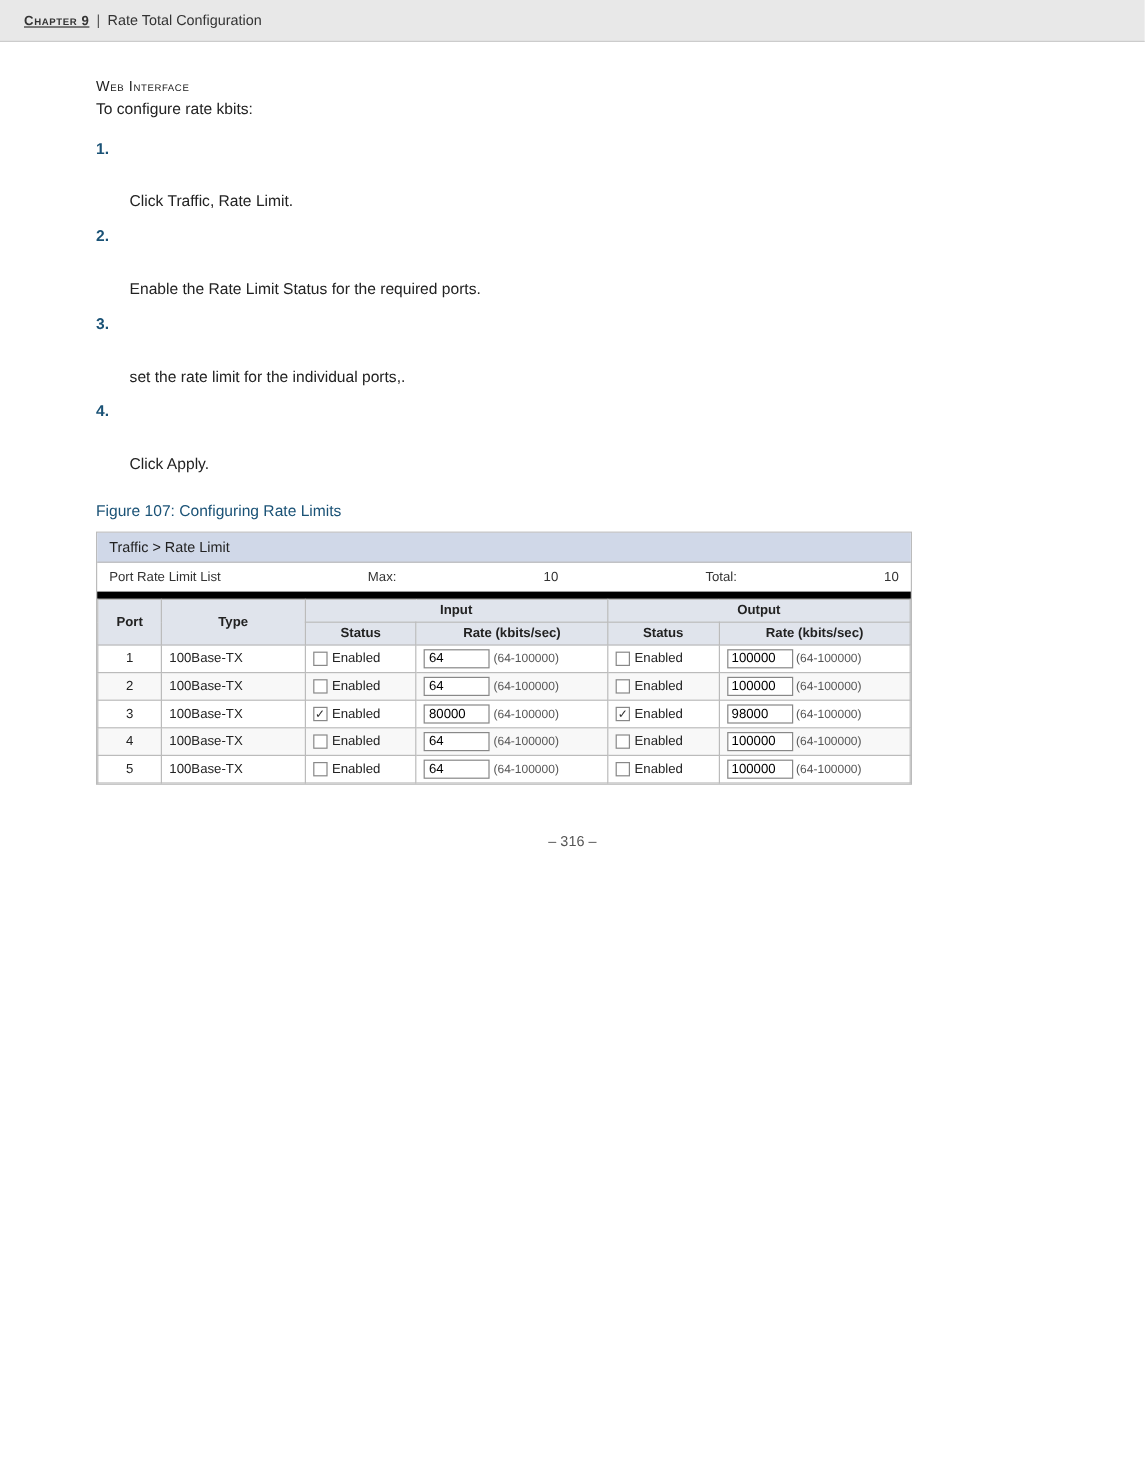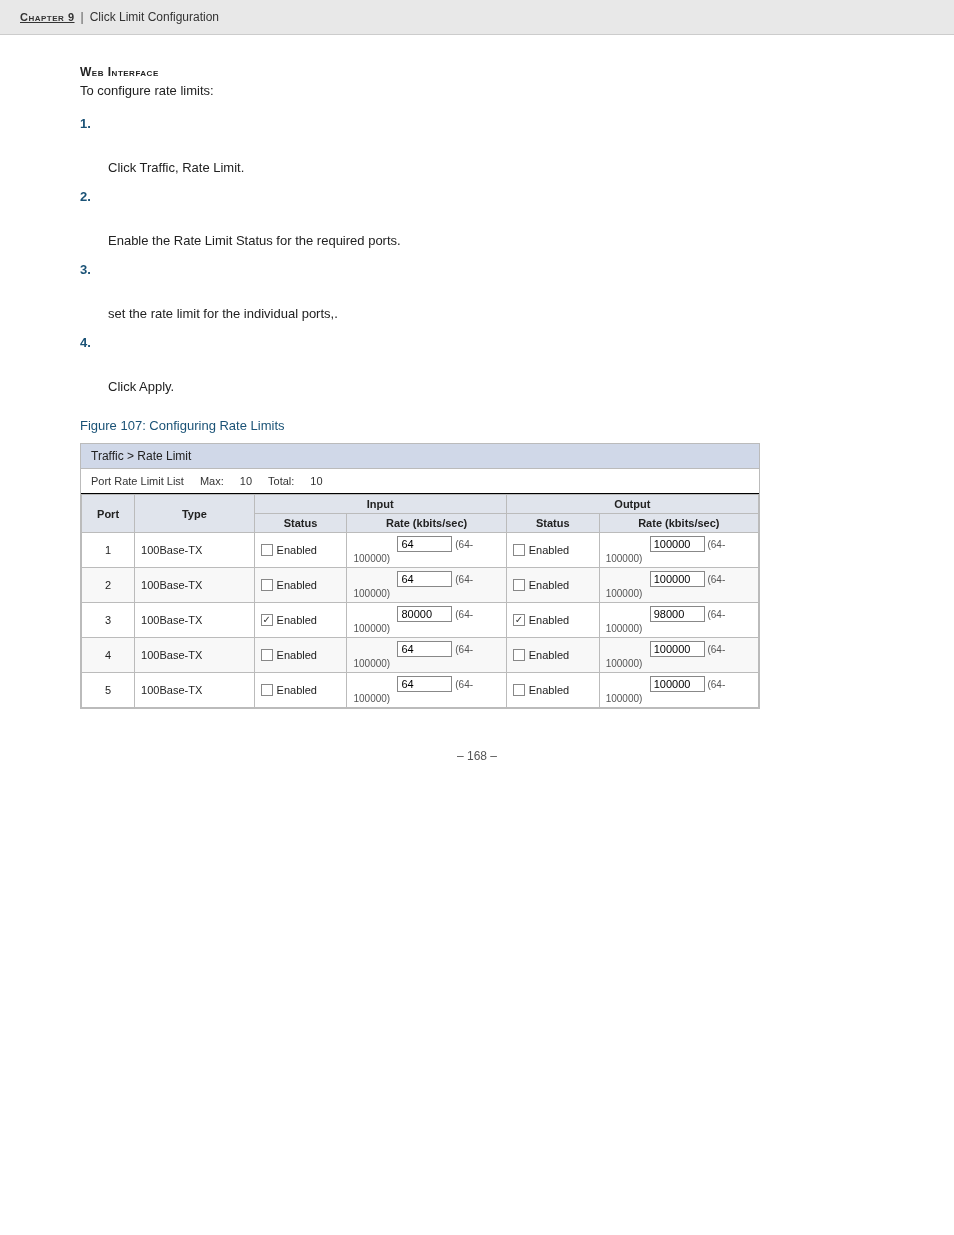--- a/index.html
+++ b/index.html
@@ -39,21 +39,21 @@
     }
 
     
     .content {
       padding: 30px 80px 40px 80px;
     }
 
     
     .web-interface-label {
       font-size: 12px;
-      font-weight: bold;
+      font-weight: normal;
       font-variant: small-caps;
       letter-spacing: 0.5px;
       margin-bottom: 4px;
     }
     .web-interface-intro {
       font-size: 13px;
       margin-bottom: 18px;
     }
 
     
@@ -104,23 +104,24 @@
       font-size: 12px;
       color: #222;
       border-bottom: 1px solid #bbb;
     }
 
     
     .port-list-info {
       padding: 6px 10px;
       font-size: 11px;
       color: #333;
-      border-bottom: 1px solid #000000;
+      border-bottom: 6px solid #000000;
       display: flex;
       gap: 16px;
+      justify-content: space-between;
     }
 
     
     .rate-table {
       width: 100%;
       border-collapse: collapse;
       font-size: 11px;
     }
     .rate-table th, .rate-table td {
       border: 1px solid #bbb;
@@ -171,21 +172,20 @@
       top: -1px;
       left: 1px;
       color: #333;
     }
     .rate-input {
       width: 55px;
       border: 1px solid #888;
       background: #fff;
       padding: 1px 3px;
       font-size: 11px;
-      margin-left: 44px;
     }
     .rate-range {
       color: #555;
       font-size: 10px;
       text-align: right;
     }
 
     
     .page-footer {
       text-align: center;
@@ -194,28 +194,28 @@
       margin-top: 40px;
       padding-bottom: 20px;
     }
   </style>
 </head>
 <body>
 
 <div class="header-bar">
   <span class="header-chapter">Chapter 9</span>
   <span class="header-separator">|</span>
-  <span class="header-title">Click Limit Configuration</span>
+  <span class="header-title">Rate Total Configuration</span>
 </div>
 
 <div class="content">
 
   
   <div class="web-interface-label">Web Interface</div>
-  <div class="web-interface-intro">To configure rate limits:</div>
+  <div class="web-interface-intro">To configure rate kbits:</div>
 
   
   <div class="steps">
     <div class="step-item">
       <span class="step-number step-number-blue">1.</span>
       <span class="step-text">Click Traffic, Rate Limit.</span>
     </div>
     <div class="step-item">
       <span class="step-number step-number-blue">2.</span>
       <span class="step-text">Enable the Rate Limit Status for the required ports.</span>
@@ -355,16 +355,16 @@
               </div>
             </td>
             <td style="text-align: left;"><input type="text" class="rate-input" value="100000" style=""><span class="rate-range"> (64-100000)</span></td>
           </tr>
         </tbody>
     </table>
   </div>
 
   
   <div class="page-footer">
-    <span>– 168 –</span>
+    <span>– 316 –</span>
   </div>
 
 </div>
 
 </body></html>

